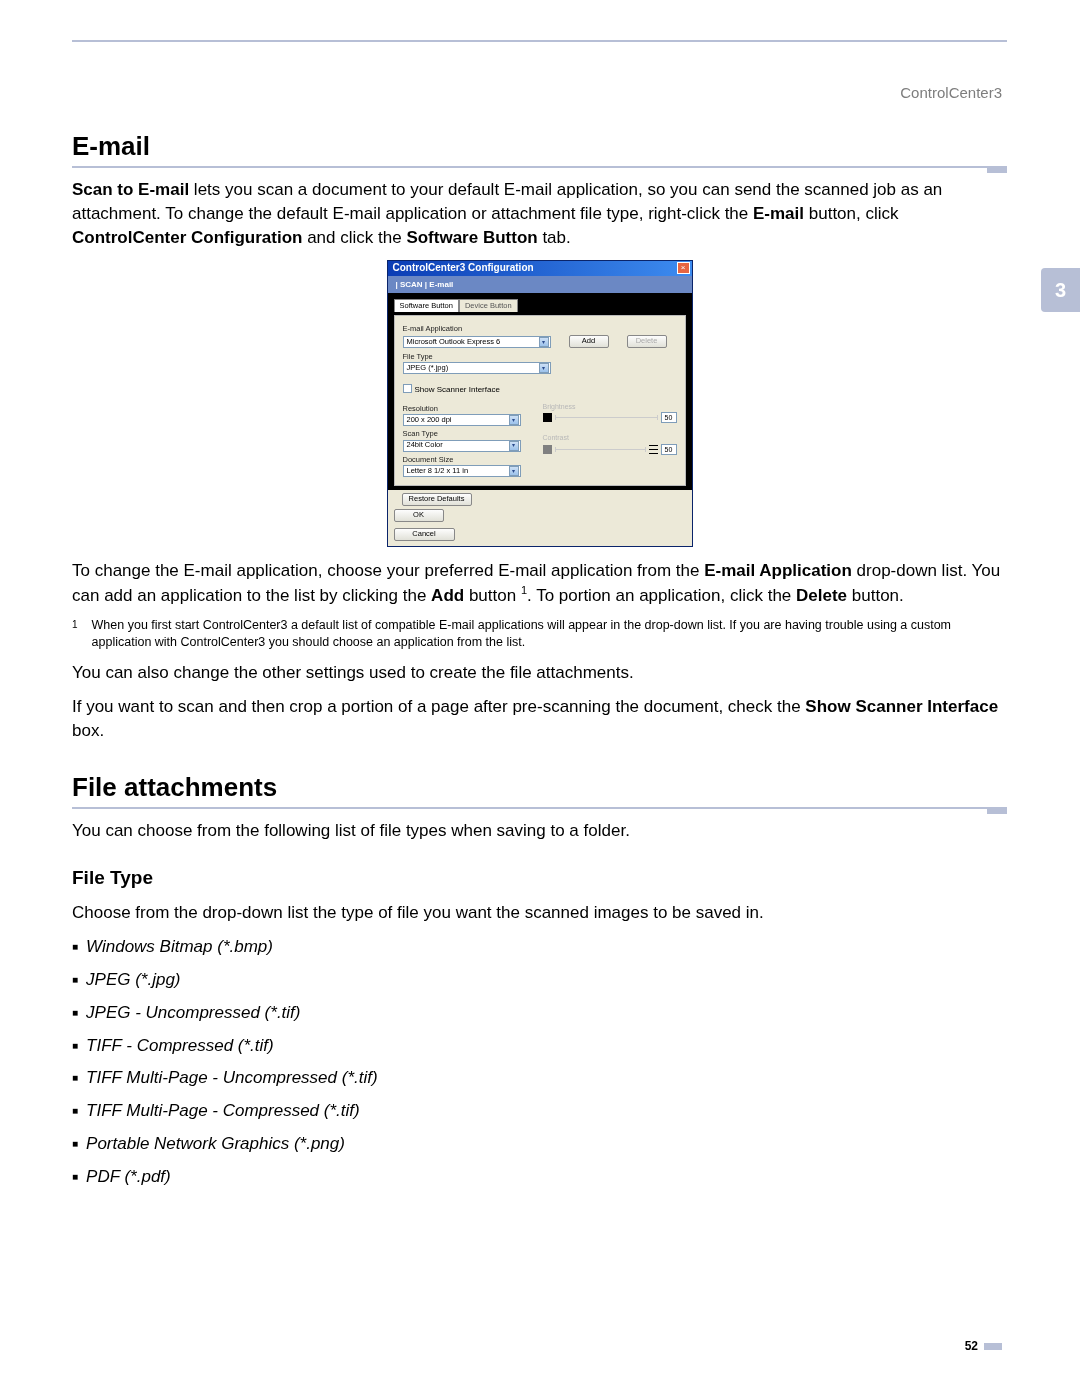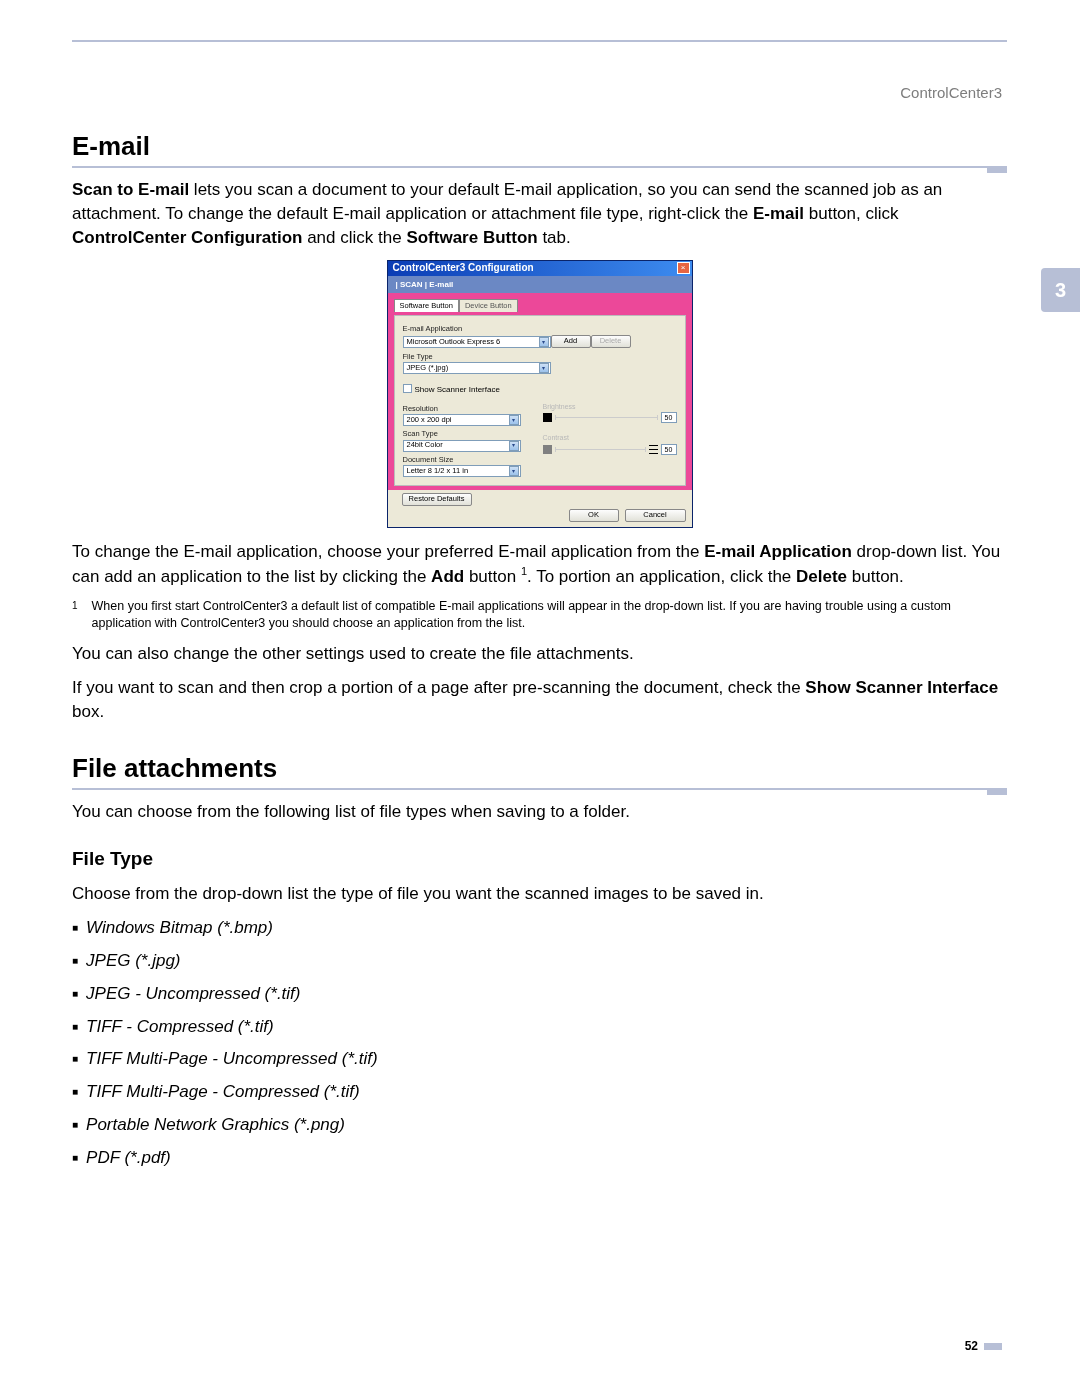--- a/index.html
+++ b/index.html
@@ -139,21 +139,21 @@
   }
   .band {
     background: #6b88c4;
     color: #fff;
     font-size: 8px;
     padding: 3px 8px;
     font-weight: bold;
   }
   .dlg-body {
     padding: 5px 6px 4px 6px;
-    background: #ec4899;
+    background: #000000;
   }
   .tabs-row { margin-bottom: 4px; }
   .dlg-tab {
     display: inline-block;
     border: 1px solid #888;
     background: #fff;
     padding: 1px 5px;
     font-size: 7.5px;
     border-bottom: none;
     position: relative;
@@ -194,21 +194,21 @@
   .dlg-btn {
     height: 13px;
     border: 1px solid #888;
     border-radius: 2px;
     background: linear-gradient(#fdfdfd, #e1e1d8);
     font-size: 7.5px;
     display: inline-flex;
     align-items: center;
     justify-content: center;
   }
-  .dlg-row-top { display:flex; gap:0; align-items:flex-end; }
+  .dlg-row-top { display:flex; gap:18px; align-items:flex-end; }
   .chk {
     width: 9px; height: 9px; border: 1px solid #7f9db9; background:#fff; display:inline-block; margin-right:3px; vertical-align:-1px;
   }
   .two-col { display:flex; gap:18px; margin-top:6px; }
   .colL { width: 122px; }
   .colR { flex:1; font-size:7px; color:#b8b8b8; }
   .slider-row { display:flex; align-items:center; gap:3px; margin-top:1px; }
   .swatch { width:9px; height:9px; background:#000; }
   .swatch.gray { background:#808080; }
   .track {
@@ -218,20 +218,21 @@
     content:""; position:absolute; top:-2px; width:1px; height:5px; background:#ccc;
   }
   .track::before { left:0; } .track::after { right:0; }
   .valbox {
     width: 16px; height: 11px; border:1px solid #7f9db9; background:#fff;
     font-size:7px; display:flex; align-items:center; justify-content:center; color:#000;
   }
   .dlg-bottom {
     display:flex; justify-content:flex-end; gap:6px;
     padding: 0 6px 5px 6px;
+    flex-direction: column;
   }
   .restore-row { padding: 3px 6px 3px 14px; }
 
   
   .page-num {
     position: absolute;
     bottom: 42px;
     right: 78px;
     font-size: 12px;
     font-weight: bold;

